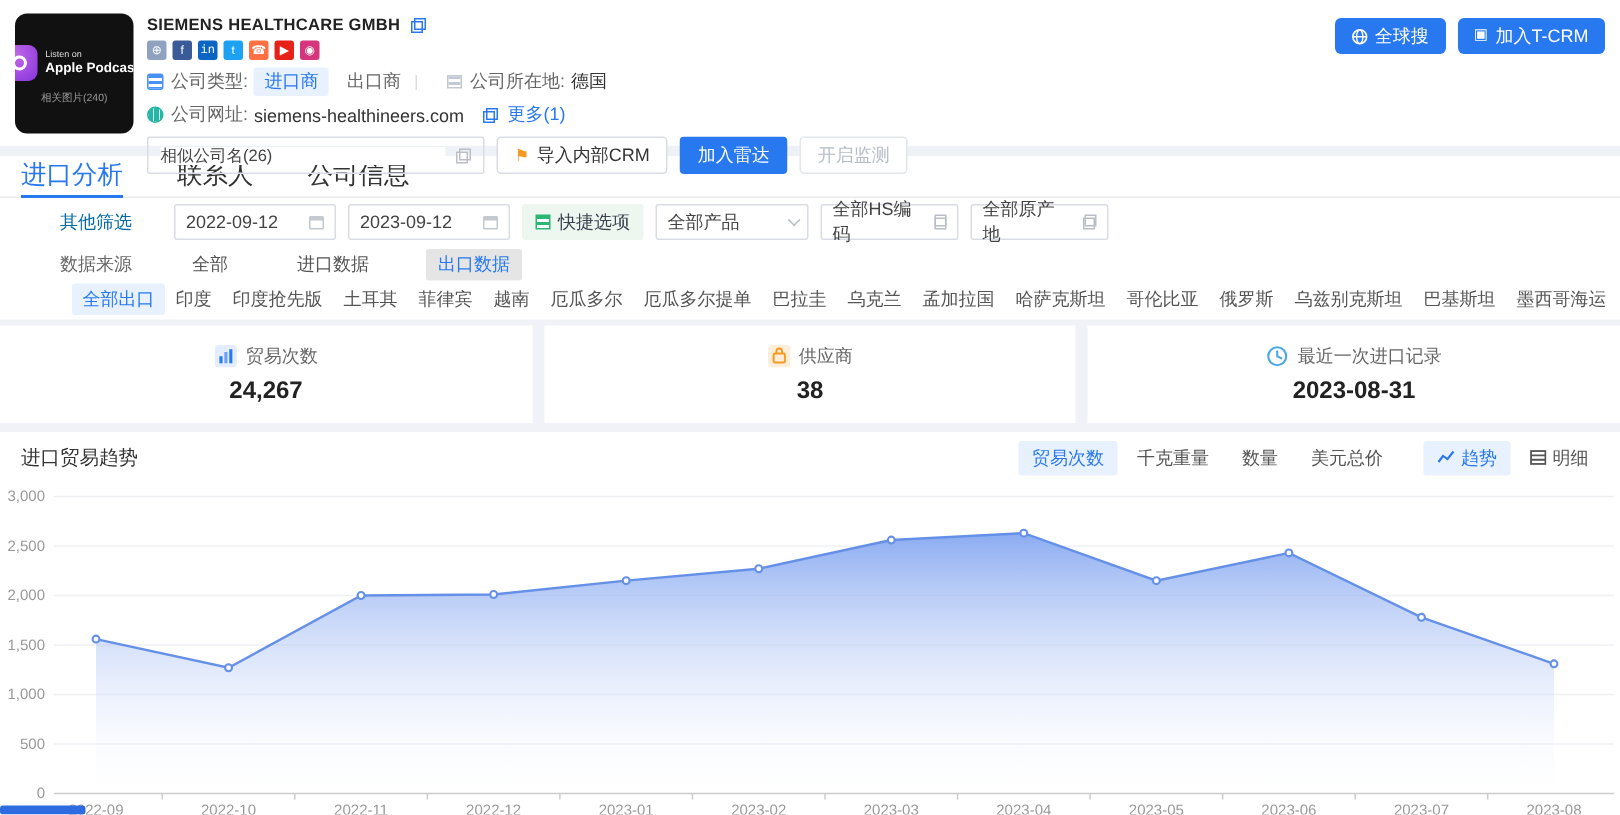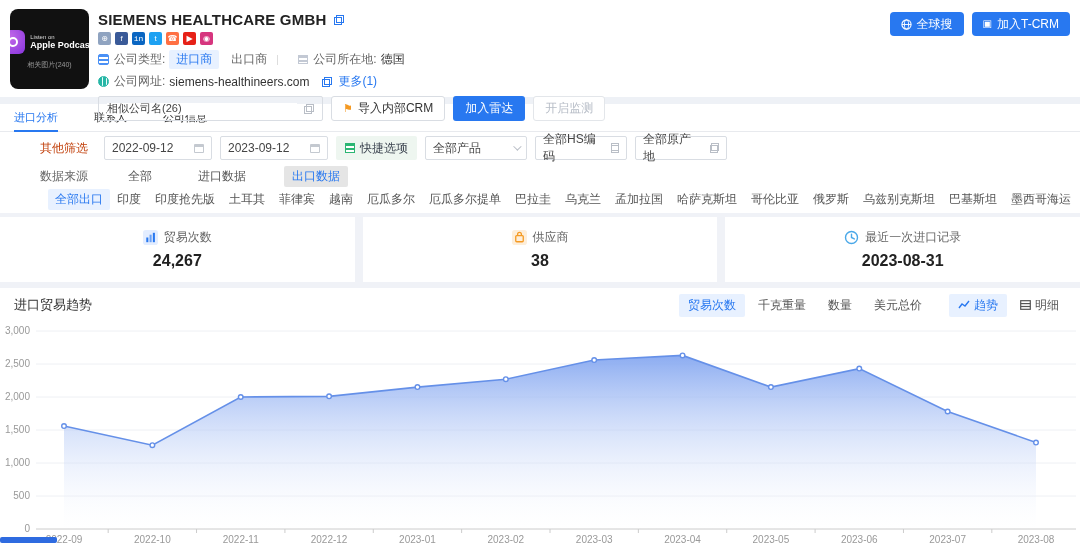--- a/index.html
+++ b/index.html
@@ -11,21 +11,21 @@
   .logo { width:79px; height:80px; background:#111; border-radius:8px; margin-right:9px; flex:none;
           display:flex; flex-direction:column; justify-content:center; align-items:center; overflow:hidden; }
   .logo-badge { display:flex; align-items:center; gap:5px; padding:2px 4px; }
   .pod-ic { width:24px; height:24px; border-radius:6px; background:radial-gradient(circle at 35% 30%, #c36ae8, #8733dd); position:relative; flex:none; }
   .pod-ic::after { content:""; position:absolute; left:7px; top:7px; width:6px; height:6px; border:2px solid #fff; border-radius:50%; }
   .logo-text .l1 { font-size:6px; color:#ddd; }
   .logo-text .l2 { font-size:9px; color:#fff; font-weight:bold; white-space:nowrap; }
   .logo-cap { font-size:7px; color:#999; margin-top:4px; }
   .hinfo { padding-top:2px; }
   .row { display:flex; align-items:center; margin-bottom:4px; }
-  .cname { font-size:15px; font-weight:bold; color:#222; letter-spacing:.2px; }
+  .cname { font-size:11px; font-weight:bold; color:#222; letter-spacing:.2px; }
   .copy-ic { position:relative; width:10px; height:10px; display:inline-block; margin-left:7px; }
   .copy-ic::before { content:""; position:absolute; left:0; bottom:0; width:6px; height:6px; border:1px solid #2878f0; background:#fff; }
   .copy-ic::after { content:""; position:absolute; right:0; top:0; width:6px; height:6px; border:1px solid #2878f0; }
   .copy-ic.grey::before,.copy-ic.grey::after { border-color:#b9bec6; }
   .social-row { gap:4px; margin-bottom:5px; }
   .s-ic { width:13px; height:13px; border-radius:2px; color:#fff; font-size:8px; line-height:13px; text-align:center; display:inline-block; cursor:pointer; overflow:hidden; }
   .lbl { color:#666; margin:0 4px 0 5px; }
   .bld-ic { width:11px; height:11px; border-radius:2px; flex:none;
             background:linear-gradient(#4a90f5 0 2px, #fff 2px 4px, #4a90f5 4px 6px, #fff 6px 8px, #4a90f5 8px); border:1px solid #4a90f5; }
   .loc-ic { width:10px; height:9px; flex:none; margin-left:10px;
@@ -46,24 +46,24 @@
   .btn.primary { background:#2878f0; color:#fff; }
   .btn.disabled { border-color:#e3e6ea; color:#b6bcc6; cursor:default; }
   .flag { color:#f59a23; font-size:11px; }
   .hdr-right { position:absolute; right:10px; top:12px; display:flex; gap:8px; }
   .btn.sm { height:24px; padding:0 10px; border-radius:4px; }
   .tic { font-size:10px; line-height:1; }
 
   
   .band { height:7px; background:#eef1f6; }
   .tabbar { height:28px; display:flex; align-items:center; gap:36px; padding:0 14px; border-bottom:1px solid #e8eaee; background:#fff; }
-  .tab { height:28px; line-height:26px; cursor:pointer; color:#333; font-size:11px; }
+  .tab { height:28px; line-height:26px; cursor:pointer; color:#333; font-size:17px; }
   .tab.active { color:#2878f0; border-bottom:2px solid #2878f0; }
   .filterbar { height:30px; display:flex; align-items:center; gap:8px; padding:2px 12px 0 40px; }
-  .f-lbl { color:#c2410c; margin-right:8px; }
+  .f-lbl { color:#0369a1; margin-right:20px; }
   .inp { height:24px; border:1px solid #d9dde3; border-radius:2px; display:flex; align-items:center; gap:6px; padding:0 7px; cursor:pointer; color:#444; background:#fff; }
   .inp.date { width:108px; justify-content:space-between; }
   .inp.sel  { width:102px; justify-content:space-between; }
   .inp.sel2 { width:92px;  justify-content:space-between; }
   .cal-ic { width:10px; height:9px; border:1px solid #c4c9d0; border-top:3px solid #c4c9d0; border-radius:1px; flex:none; }
   .chev { width:6px; height:6px; border-right:1.4px solid #b9bec6; border-bottom:1.4px solid #b9bec6; transform:rotate(45deg) translateY(-2px); flex:none; }
   .quick { height:24px; display:flex; align-items:center; gap:5px; background:#eef6f0; border-radius:2px; padding:0 9px; cursor:pointer; color:#3c4450; }
   .q-ic { width:10px; height:10px; flex:none; border:1px solid #2bb673;
           background:linear-gradient(#2bb673 0 2px,#fff 2px 4px,#2bb673 4px 6px,#fff 6px 8px,#2bb673 8px); }
 

